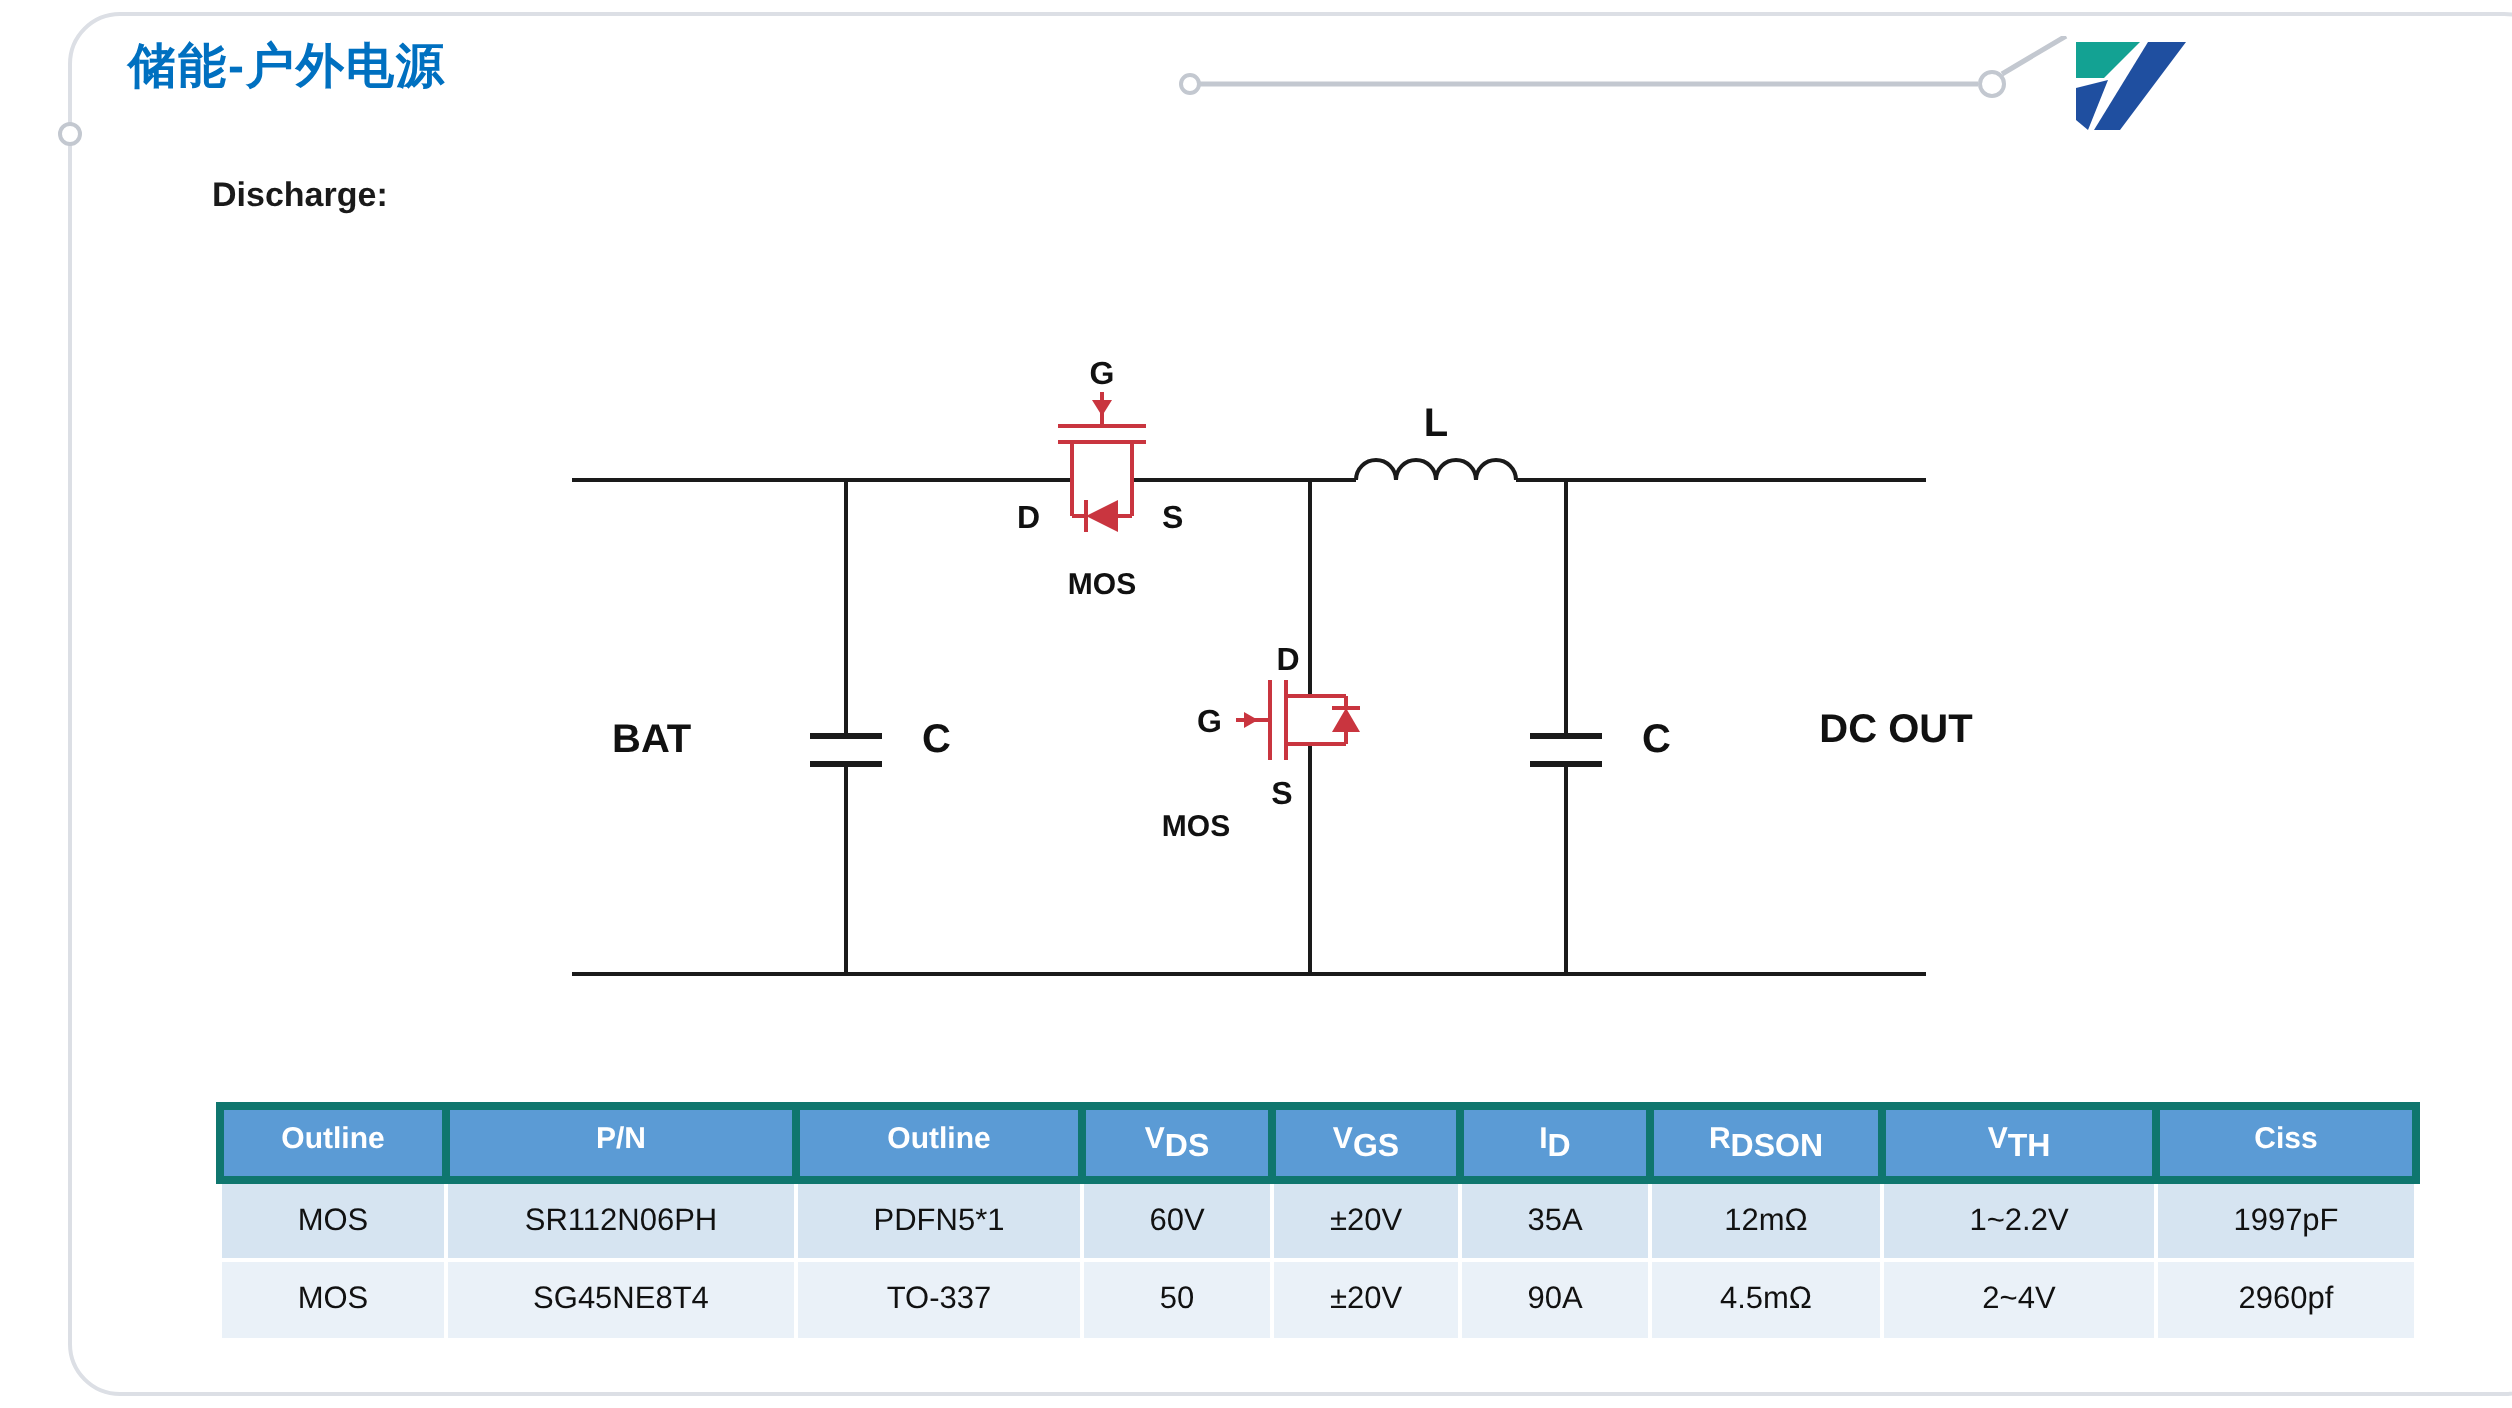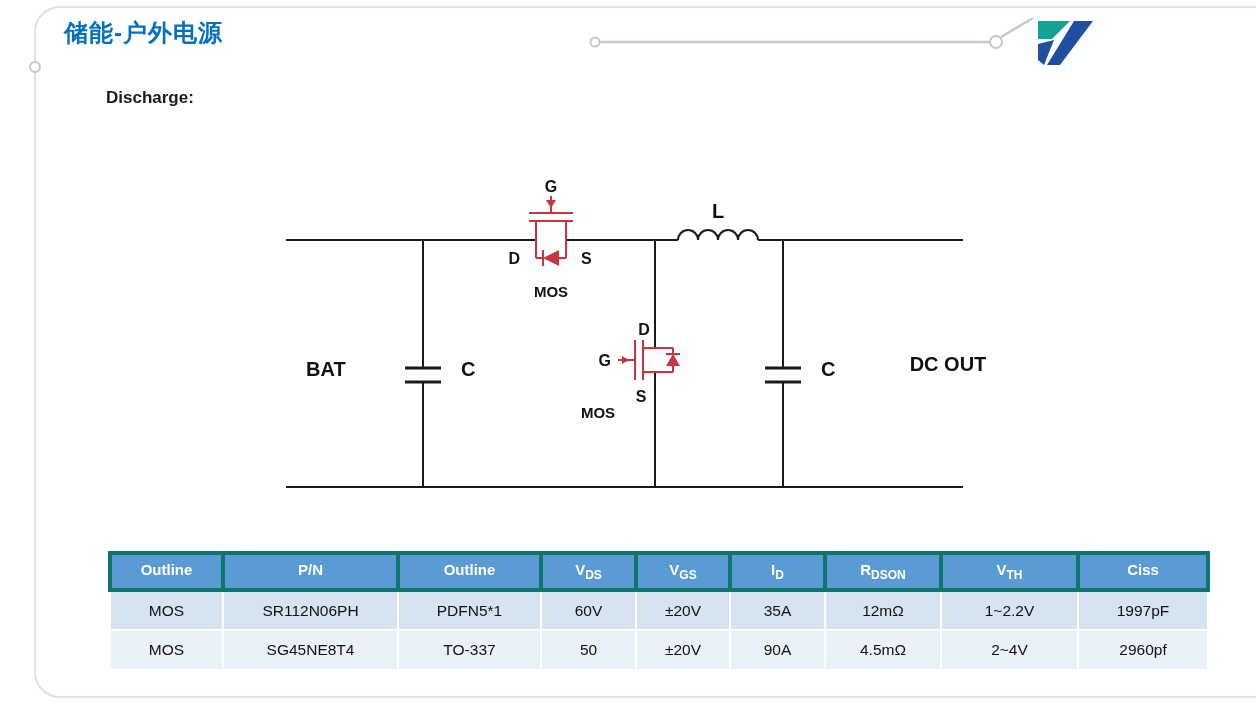--- a/index.html
+++ b/index.html
@@ -40,21 +40,21 @@
   .moslabel { font-weight:bold; font-size:15px; fill:#111;
               font-family:"Liberation Sans","DejaVu Sans",sans-serif; }
 
   .spec-table { position:absolute; left:80px; top:551px; border-collapse:collapse; table-layout:fixed; }
   .spec-table th { background:var(--table_header,#5B9BD5); color:#fff; font-size:15px; font-weight:bold;
                    height:37px; border:4px solid #0f766e; text-align:center; vertical-align:middle; }
   .spec-table td { font-size:15.5px; color:#111; height:40px; border:2px solid #fff;
                    text-align:center; vertical-align:middle; }
   .spec-table tr.row-a td { background:var(--row_odd,#D6E4F1); }
   .spec-table tr.row-b td { background:var(--row_even,#EAF1F8); }
-  .spec-table sub { font-size:12px; }
+  .spec-table sub { font-size:16px; }
 </style>
 </head>
 <body>
 
 <div class="slide">
 
   <div class="frame"></div>
   <div class="border-node"></div>
 
   <h1 class="title">储能-户外电源</h1>

